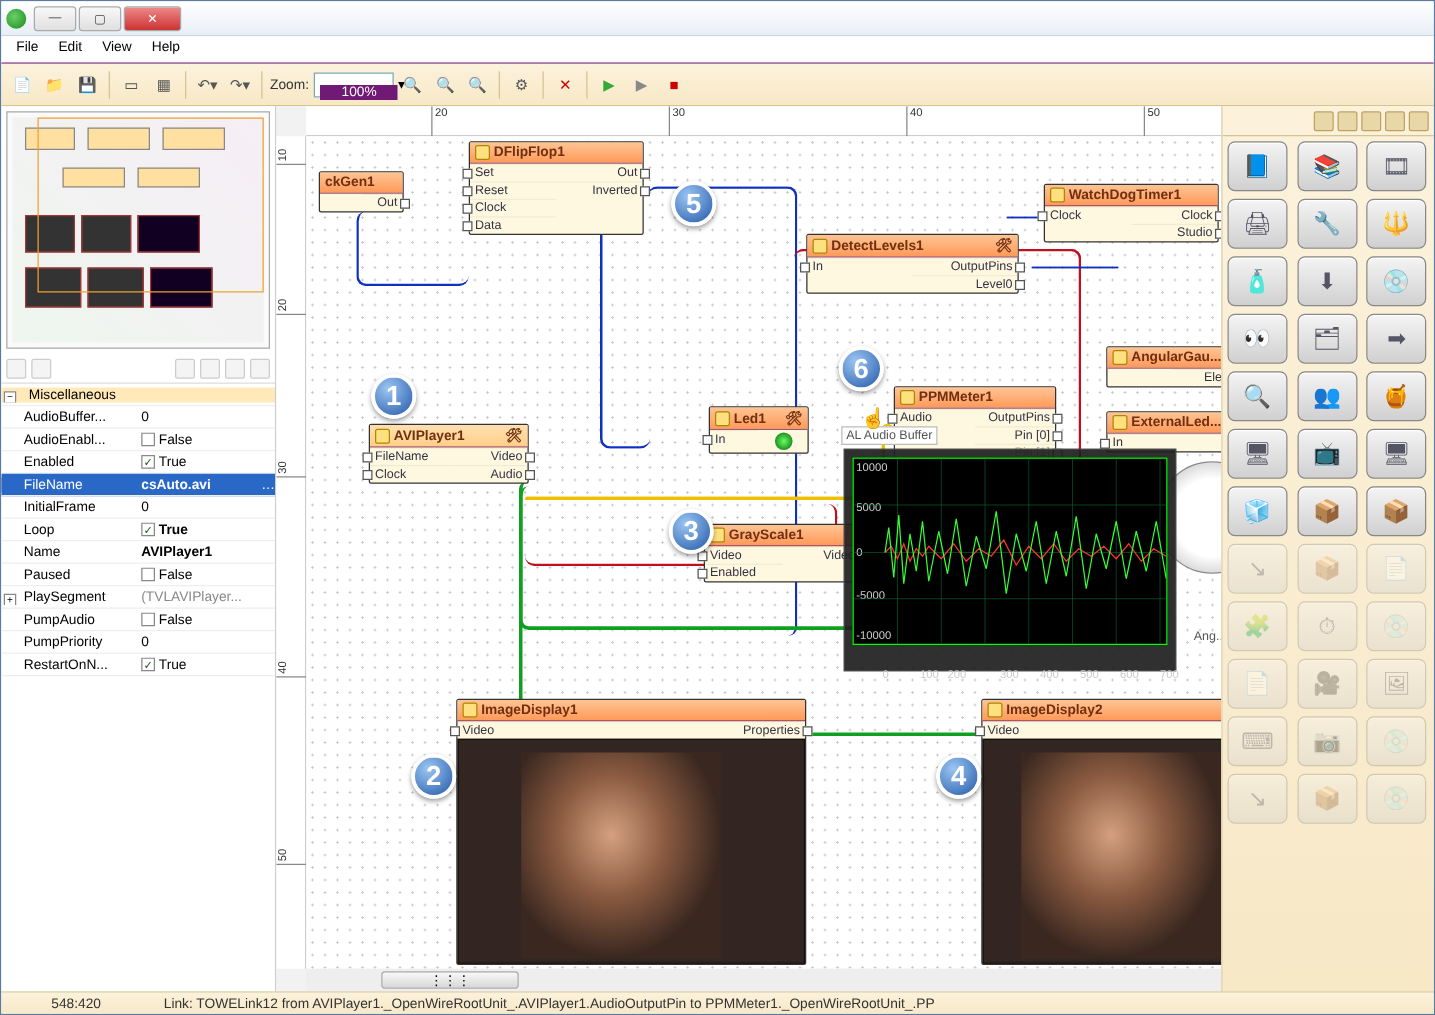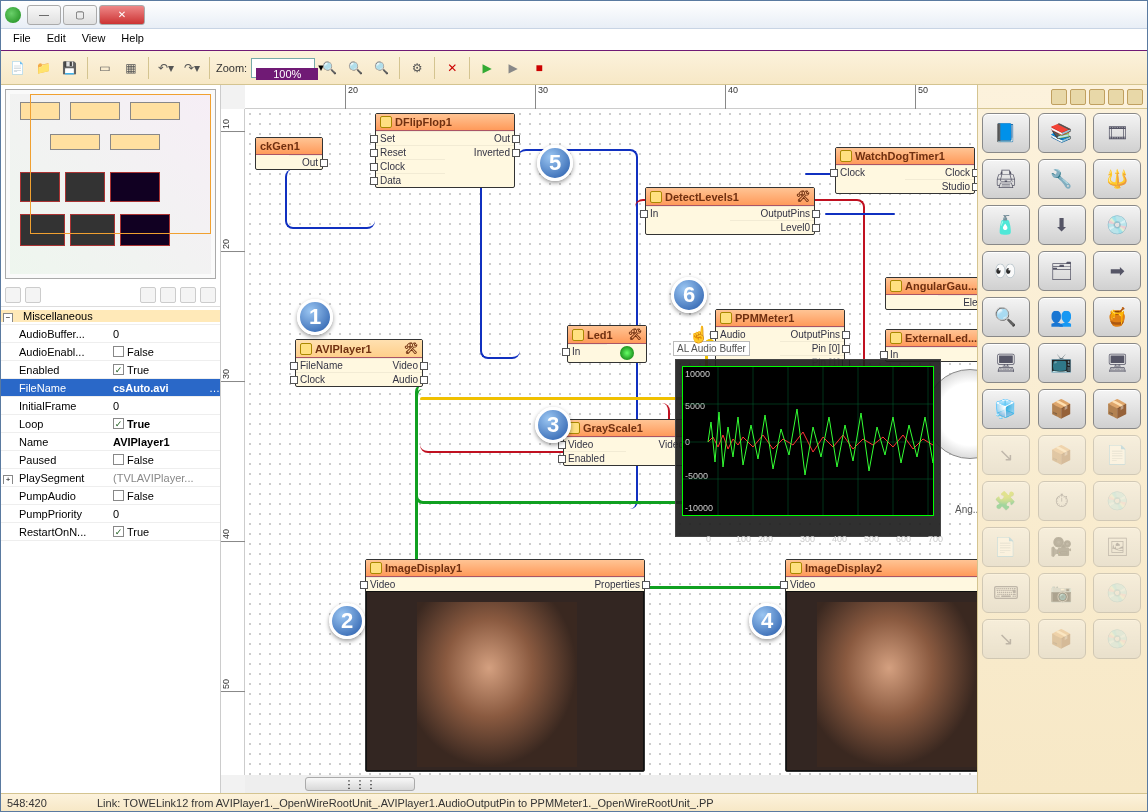--- a/index.html
+++ b/index.html
@@ -79,21 +79,21 @@
 .imgpanel .face { position:absolute; background: radial-gradient(ellipse at 45% 40%, #d4a080 0%, #8a5a40 35%, #3a2820 70%); }
 
 .palette { width: 170px; background: linear-gradient(#fcf2dc,#f7e8c6); border-left:1px solid #d4c490; display:flex; flex-direction:column; }
 .pal-toolbar { height:24px; display:flex; align-items:center; justify-content:flex-end; gap:3px; padding:0 4px; border-bottom:1px solid #d4c490; }
 .pal-toolbar .pi { width:16px; height:16px; background:#e8d8a8; border:1px solid #c0a060; border-radius:2px; }
 .pal-grid { flex:1; padding:4px; display:grid; grid-template-columns: repeat(3, 1fr); gap:6px; align-content:start; overflow:auto; }
 .pal-item { width:48px; height:40px; background: linear-gradient(#f4f4f4,#d0d0d0); border:1px solid #888; border-radius:6px; display:flex; align-items:center; justify-content:center; font-size:18px; color:#556; box-shadow: inset 0 1px 0 #fff; }
 .pal-item.dim { opacity:.35; }
 
 .statusbar { height:18px; background: linear-gradient(#fcf2dc,#f7e8c6); border-top:1px solid #d4c490; display:flex; align-items:center; padding:0 6px; gap:20px; color:#333; }
-.statusbar .coord { width: 70px; }
+.statusbar .coord { width: 70px; margin-left: 34px; }
 .statusbar .msg { flex:1; overflow:hidden; white-space:nowrap; text-overflow:ellipsis; }
 
 .gauge { position:absolute; width:90px; height:90px; border-radius:50%; background: radial-gradient(circle, #fff 50%, #ddd 70%, #aaa 100%); border:1px solid #888; }
 </style>
 </head>
 <body>
 
 <div class="titlebar">
   <div class="appicon"></div>
   <div class="winbtns">

